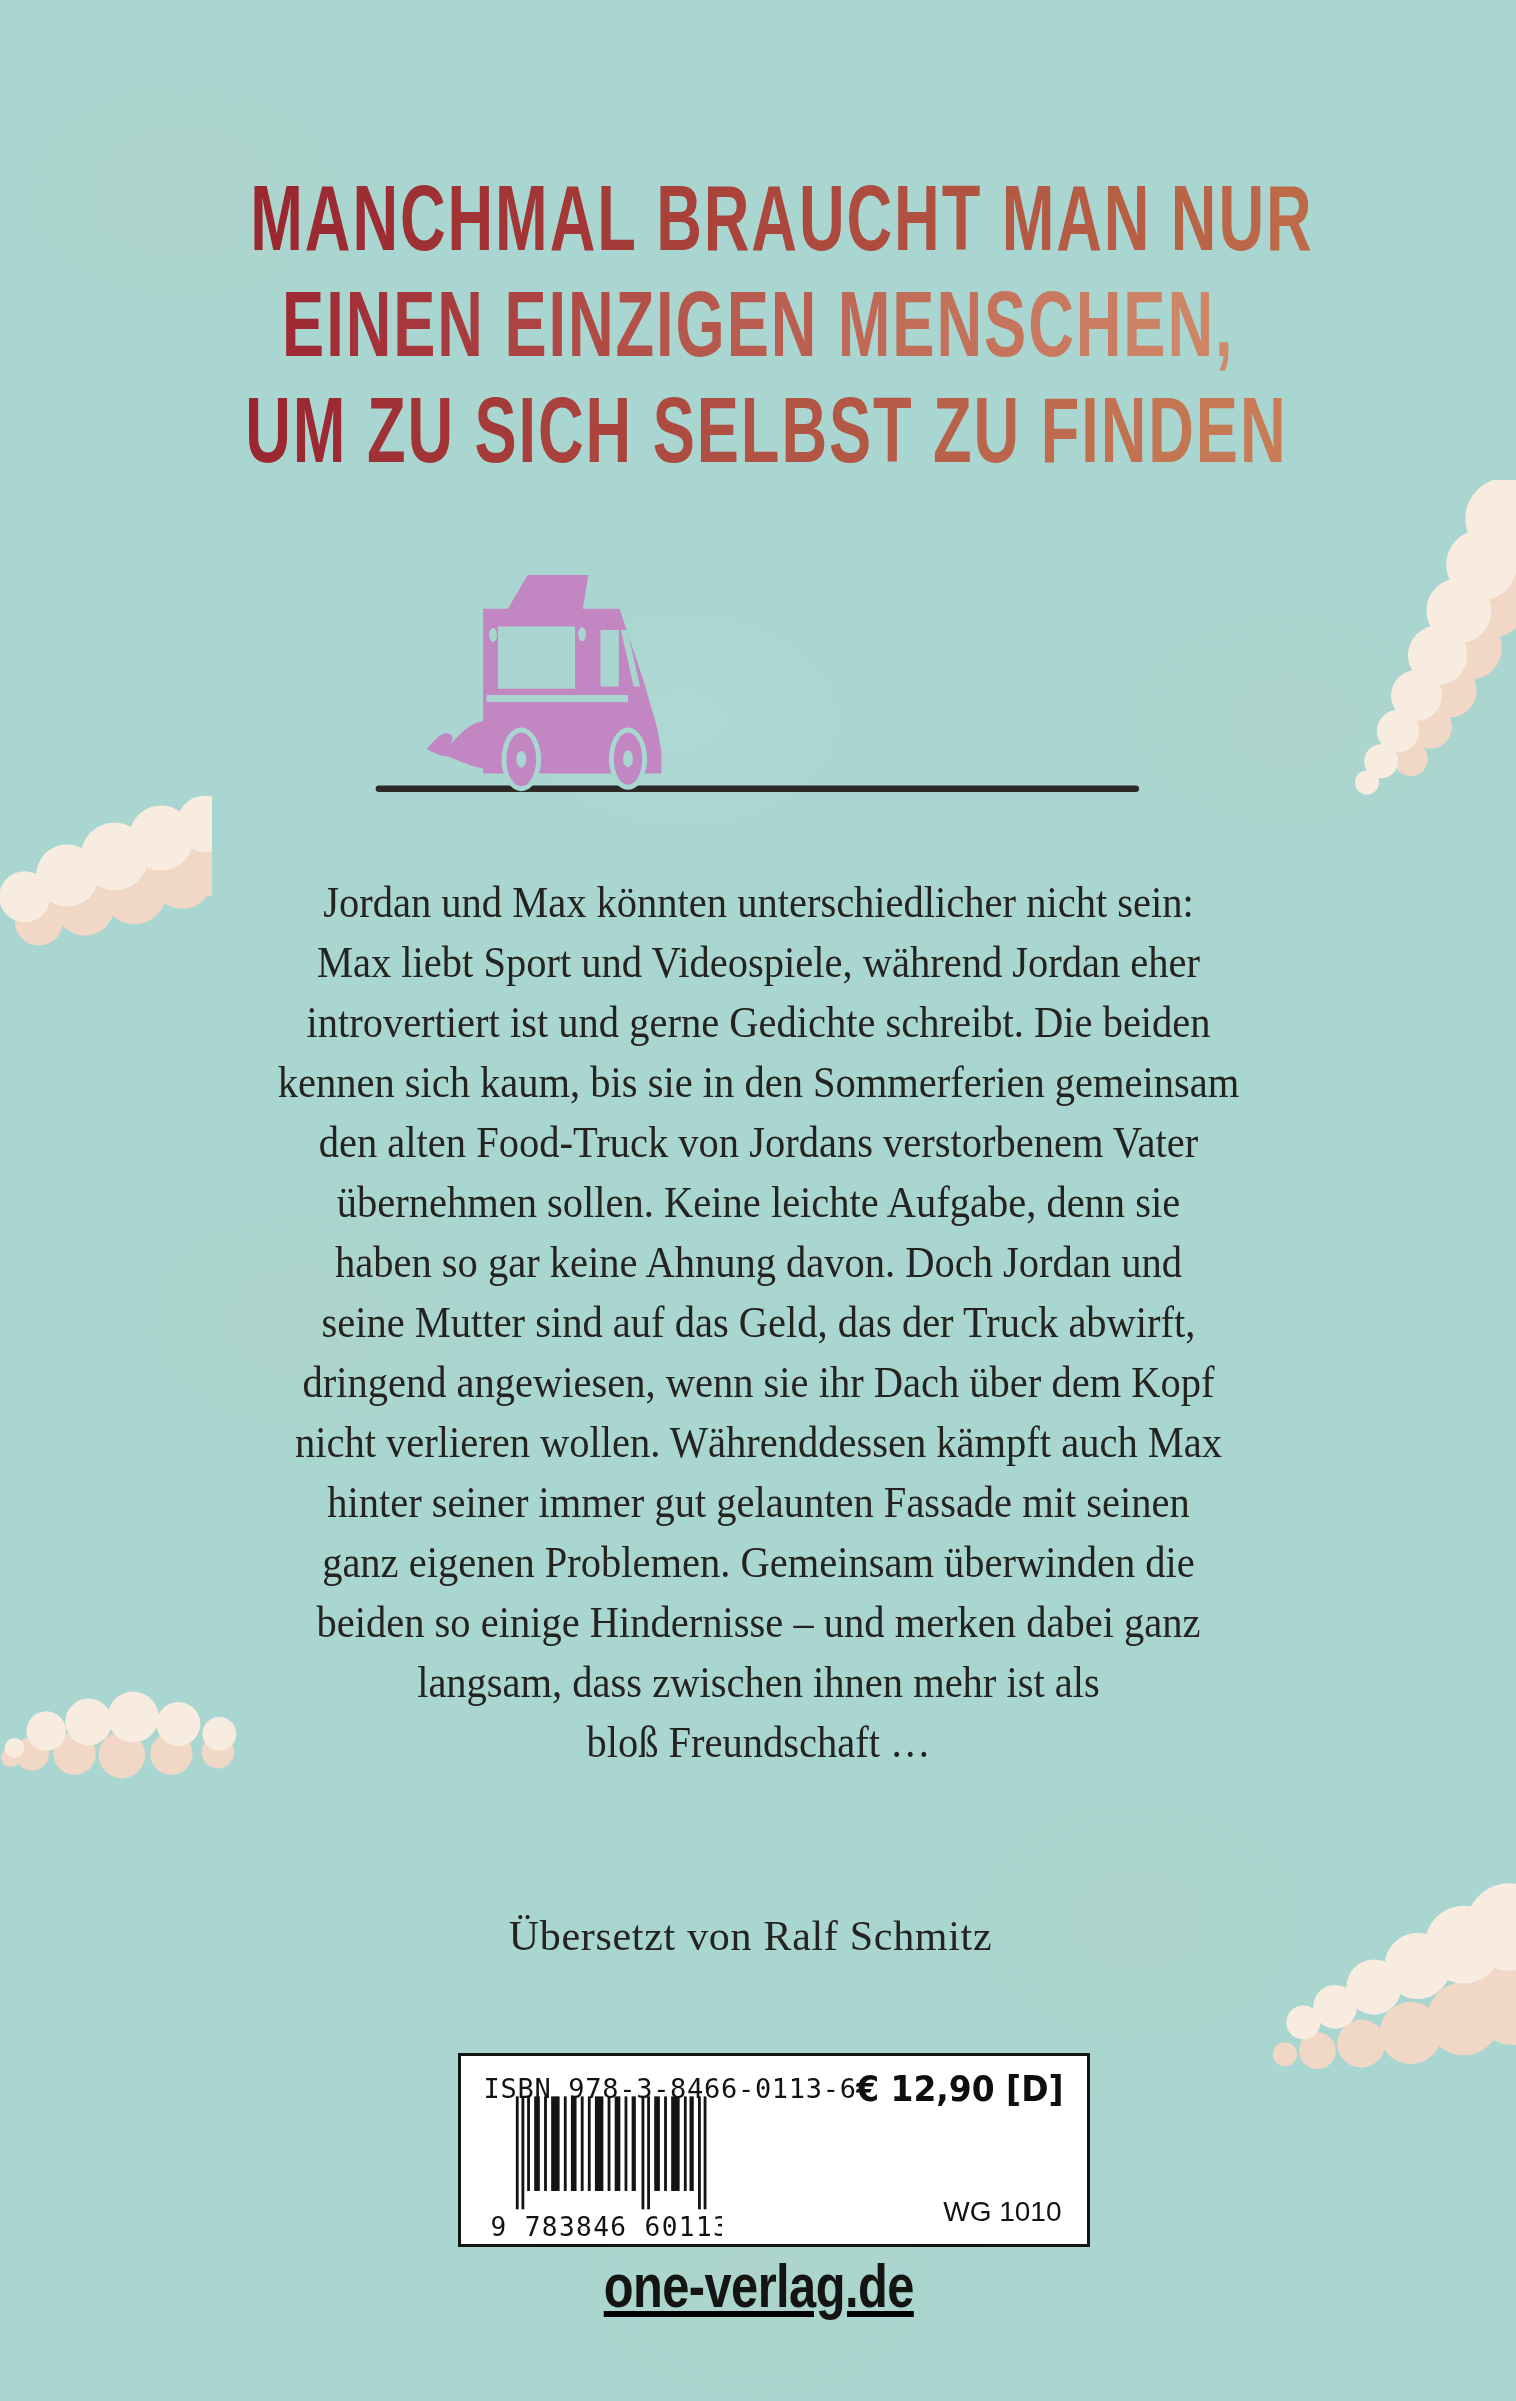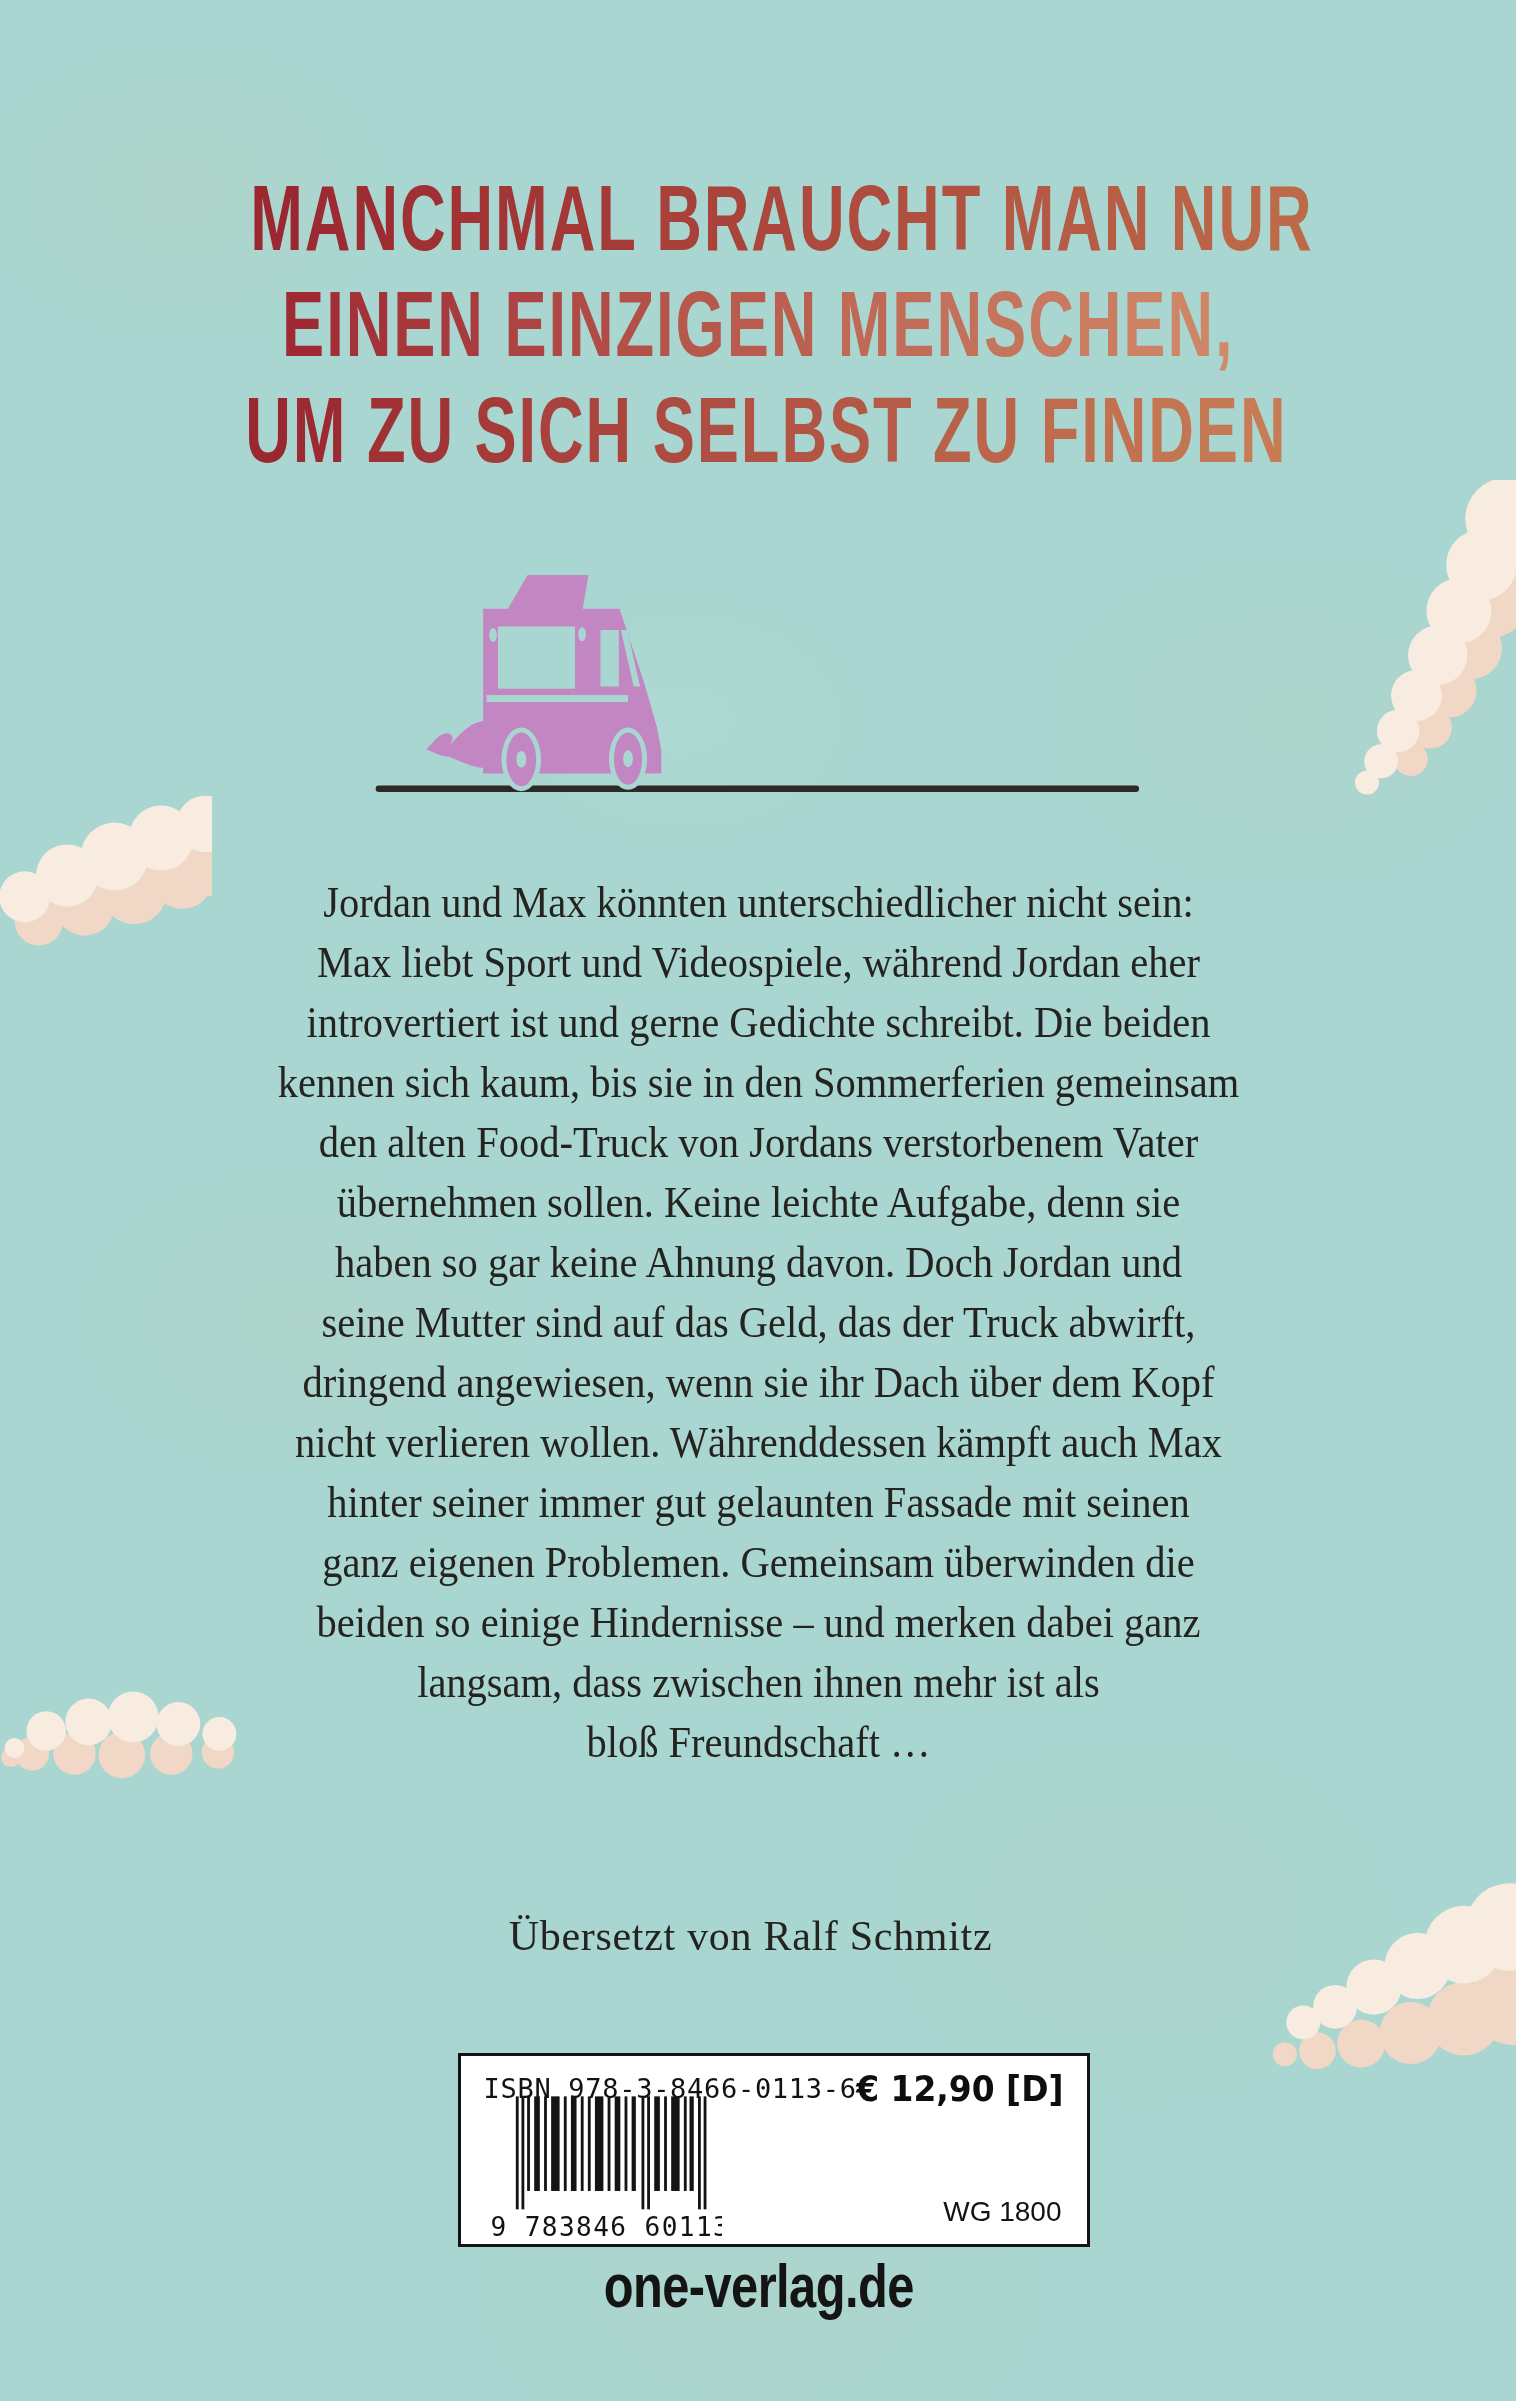--- a/index.html
+++ b/index.html
@@ -66,21 +66,21 @@
     letter-spacing:0.7px;color:#121212;white-space:nowrap;}
   #price{position:absolute;right:24px;top:14px;
     font:700 35px/38px "DejaVu Sans","Liberation Sans",sans-serif;
     color:#0e0e0e;transform:scaleX(0.94);transform-origin:100% 50%;white-space:nowrap;}
   #bars{position:absolute;left:28px;top:40px;}
   #bars text{font-family:"DejaVu Sans Mono","Liberation Mono",monospace;font-size:37px;fill:#121212;letter-spacing:2px;}
   #wg{position:absolute;right:25.5px;bottom:17px;
     font:400 28px/30px "Liberation Sans",sans-serif;color:#121212;white-space:nowrap;}
 
   
-  #url-wrap{top:2251px;left:0;right:0;}
+  #url-wrap{top:2251px;left:0;right:0;text-decoration:underline;}
   #url{
     width:max-content;margin:0 auto;
     font:700 61px/71px "Liberation Sans",sans-serif;
     letter-spacing:-0.7px;color:#141413;
     transform:scaleX(0.8);transform-origin:50% 50%;
   }
 </style>
 </head>
 <body>
 
@@ -244,21 +244,21 @@
         <rect x="196" y="0" width="8" height="134"></rect>
           <rect x="210" y="0" width="4" height="134"></rect>
         <rect x="220" y="0" width="12" height="134"></rect>
           <rect x="238" y="0" width="4" height="134"></rect>
         <rect x="246" y="0" width="6" height="134"></rect>
         <rect x="258" y="0" width="4" height="160"></rect>
           <rect x="266" y="0" width="4" height="160"></rect>
       </g>
       <text x="2" y="198">9 783846 601136</text>
     </svg>
-    <div id="wg">WG 1800</div>
+    <div id="wg">WG 1010</div>
   </div>
 
   <div id="url-wrap" class="layer">
     <div id="url">one-verlag.de</div>
   </div>
 
 </div>
 
 
 </body></html>

